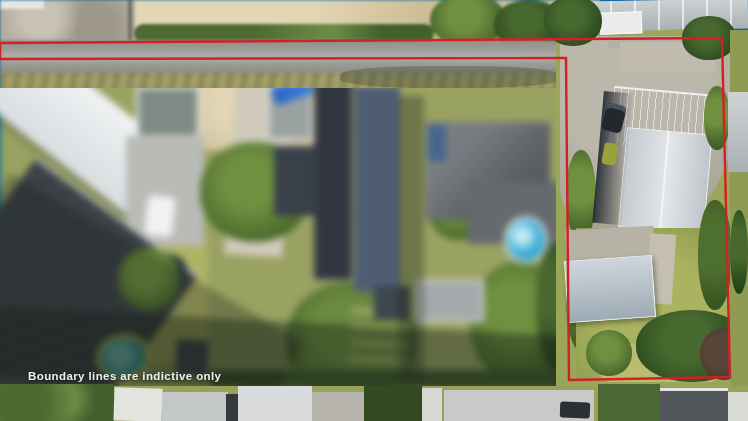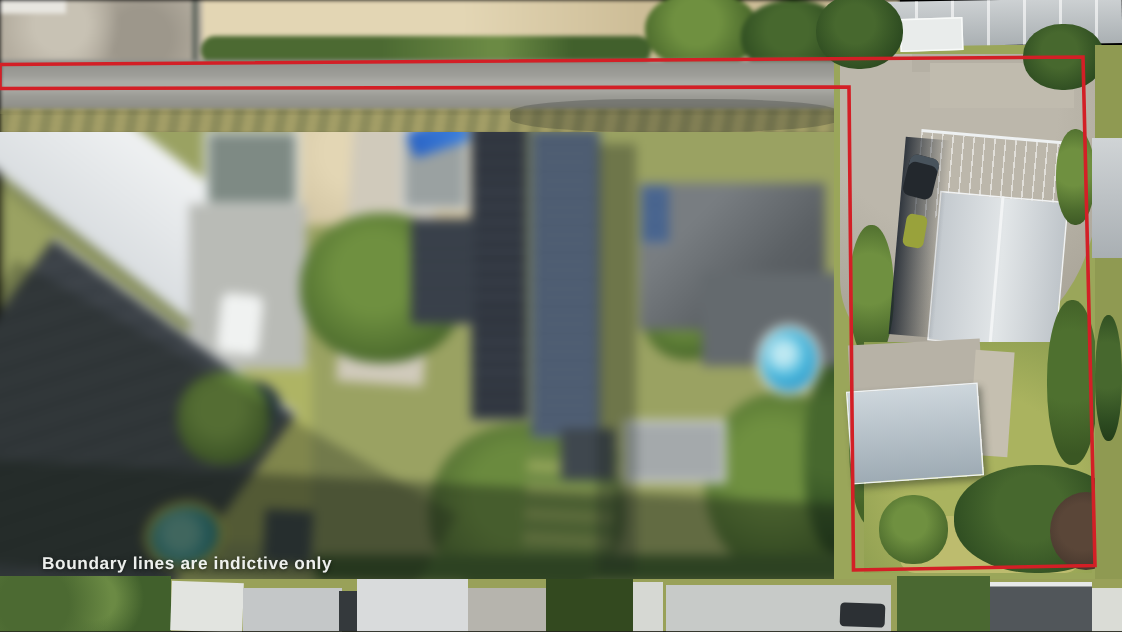--- a/index.html
+++ b/index.html
@@ -1,18 +1,18 @@
 <!DOCTYPE html>
 <html><head>
 <meta charset="utf-8">
 <style>
   html,body{margin:0;padding:0;background:#222;}
   #stage{
     position:relative;width:748px;height:421px;overflow:hidden;
-    font-family:"Liberation Sans",sans-serif;background:#000000;
+    font-family:"Liberation Sans",sans-serif;background:#0369a1;
   }
   #stage *{position:absolute;box-sizing:border-box;}
   .clip{overflow:hidden;}
   .inner{width:748px;height:421px;left:0;}
   .blur-heavy{filter:blur(3.5px);}
   .blur-soft{filter:blur(1.4px);}
   .rd{border-radius:50%;}
   
   .rubble{background:
       radial-gradient(circle at 30% 40%, #c8c2b4 0 18%, transparent 40%),

